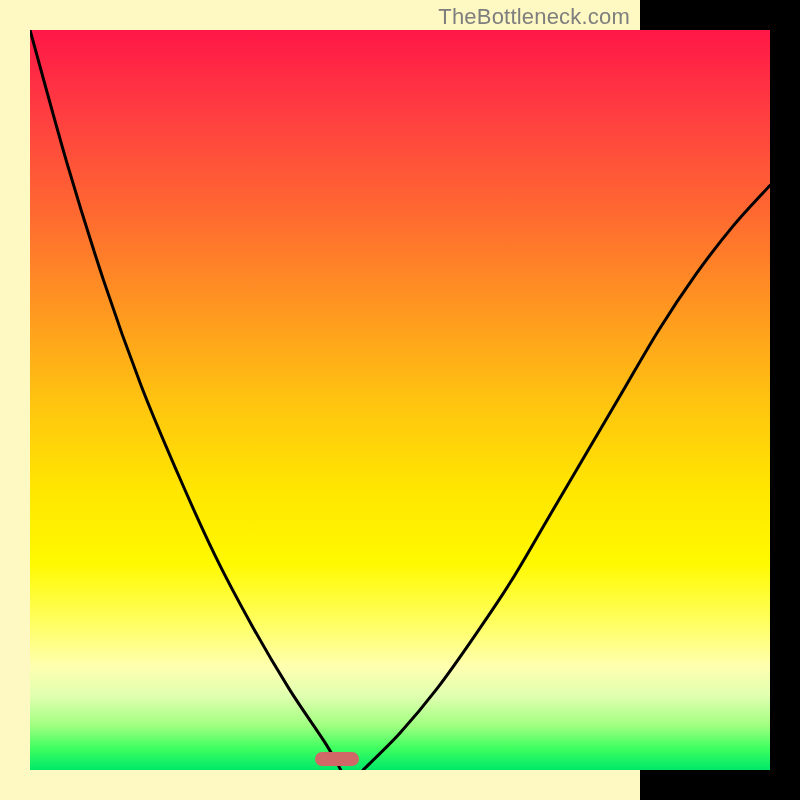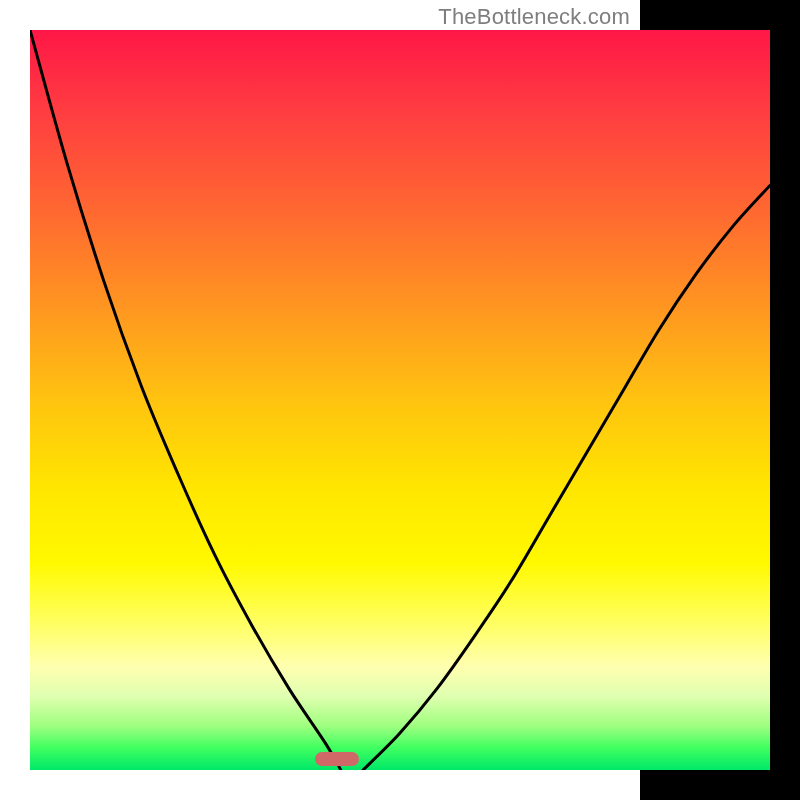--- a/index.html
+++ b/index.html
@@ -10,21 +10,21 @@
     overflow: hidden;
     background: #000;
     font-family: Arial, Helvetica, sans-serif;
   }
   .frame {
     position: absolute;
     top: 0;
     left: 0;
     width: 640px;
     height: 800px;
-    background: #ffffff;
+    background: #fef9c3;
   }
   .plot {
     position: absolute;
     top: 30px;
     left: 30px;
     width: 740px;
     height: 740px;
     background: linear-gradient(to bottom,
       #ff1747 0%,
       #ff4040 12%,

